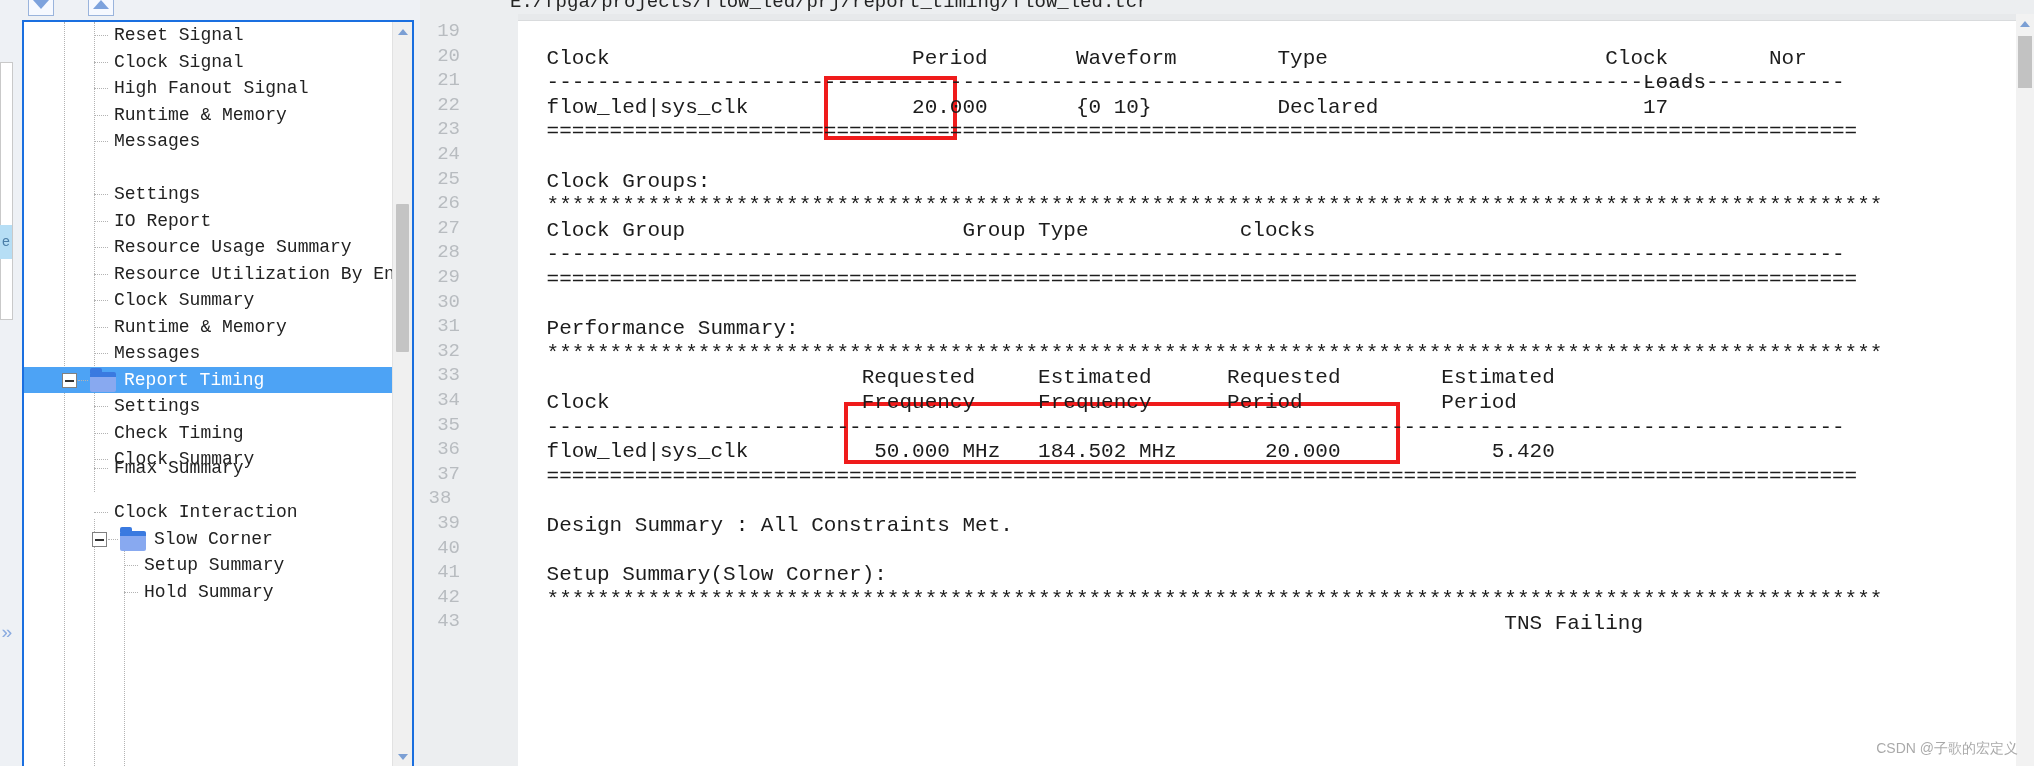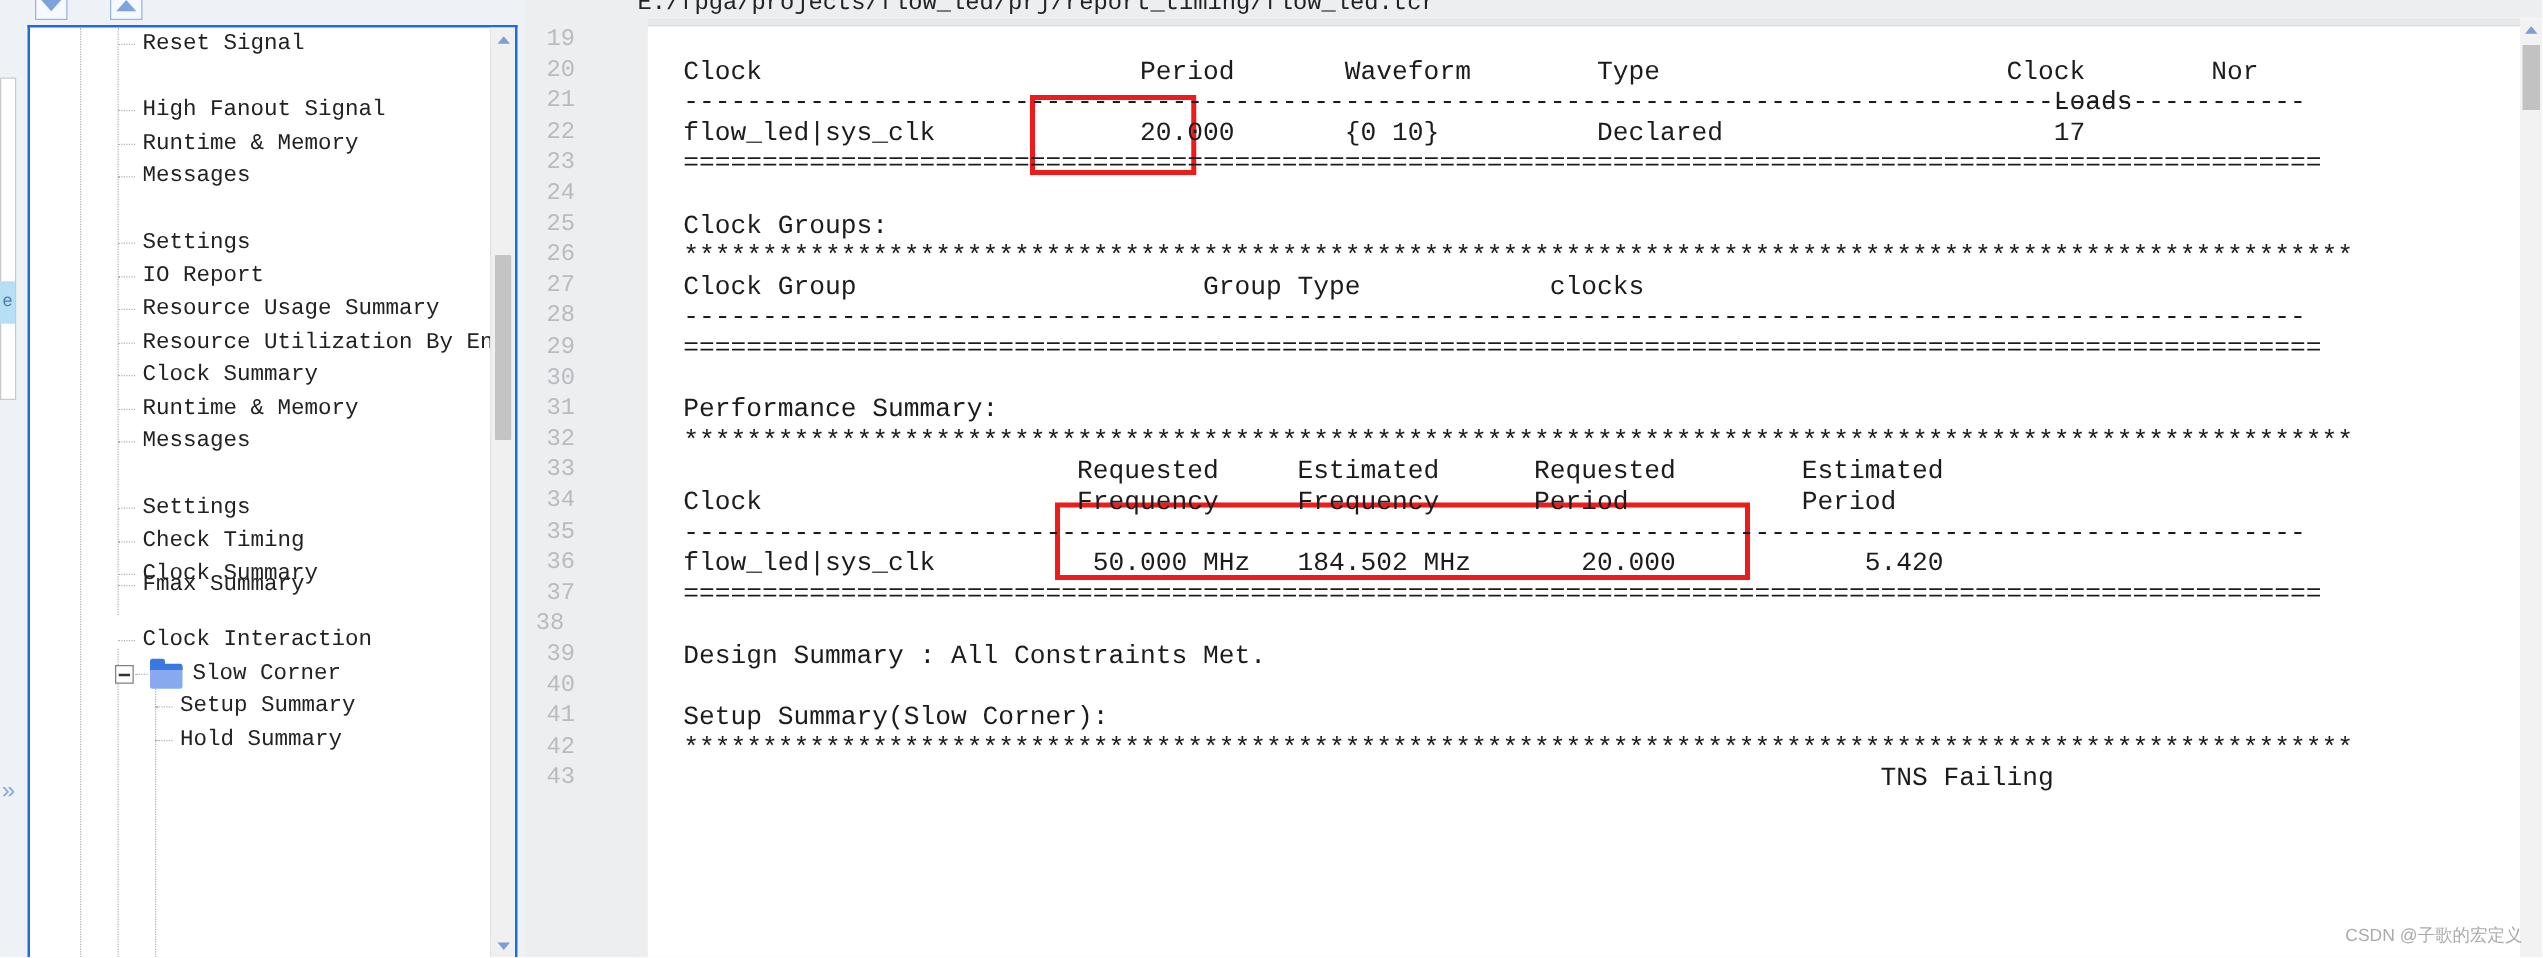--- a/index.html
+++ b/index.html
@@ -342,20 +342,24 @@
       <div id="tree-scroll-inner">
 
       <div class="guide" style="left: 40px; top: 0px; height: 744px;"></div>
           <div class="guide" style="left: 70px; top: 0px; height: 470px;"></div>
           <div class="guide" style="left: 70px; top: 497px; height: 247px;"></div>
           <div class="guide" style="left: 100px; top: 525px; height: 219px;"></div>
           <div class="tree-row" style="position: absolute; left: 0px; top: 0px; width: 370px;">
             <div class="elbow" style="left: 70px; top: 13px; width: 14px;"></div>
             <span class="label" style="left: 90px;">Reset Signal</span>
           </div>
+          <div class="tree-row" style="position: absolute; left: 0px; top: 26.5px; width: 370px;">
+            <div class="elbow" style="left: 70px; top: 13px; width: 14px;"></div>
+            <span class="label" style="left: 90px;">Clock Signal</span>
+          </div>
           <div class="tree-row" style="position: absolute; left: 0px; top: 53px; width: 370px;">
             <div class="elbow" style="left: 70px; top: 13px; width: 14px;"></div>
             <span class="label" style="left: 90px;">High Fanout Signal</span>
           </div>
           <div class="tree-row" style="position: absolute; left: 0px; top: 79.5px; width: 370px;">
             <div class="elbow" style="left: 70px; top: 13px; width: 14px;"></div>
             <span class="label" style="left: 90px;">Runtime &amp; Memory</span>
           </div>
           <div class="tree-row" style="position: absolute; left: 0px; top: 106px; width: 370px;">
             <div class="elbow" style="left: 70px; top: 13px; width: 14px;"></div>
@@ -381,20 +385,26 @@
             <div class="elbow" style="left: 70px; top: 13px; width: 14px;"></div>
             <span class="label" style="left: 90px;">Clock Summary</span>
           </div>
           <div class="tree-row" style="position: absolute; left: 0px; top: 291.5px; width: 370px;">
             <div class="elbow" style="left: 70px; top: 13px; width: 14px;"></div>
             <span class="label" style="left: 90px;">Runtime &amp; Memory</span>
           </div>
           <div class="tree-row" style="position: absolute; left: 0px; top: 318px; width: 370px;">
             <div class="elbow" style="left: 70px; top: 13px; width: 14px;"></div>
             <span class="label" style="left: 90px;">Messages</span>
+          </div>
+          <div class="tree-row selected" style="position: absolute; left: 0px; top: 344.5px; width: 370px;">
+            <div class="expander" style="left: 38px; top: 6px;"></div>
+            <div class="elbow" style="left: 54px; top: 13px; width: 10px;"></div>
+            <div class="folder" style="left: 66px; top: 6px;"></div>
+            <span class="label" style="left: 100px;">Report Timing</span>
           </div>
           <div class="tree-row" style="position: absolute; left: 0px; top: 371px; width: 370px;">
             <div class="elbow" style="left: 70px; top: 13px; width: 14px;"></div>
             <span class="label" style="left: 90px;">Settings</span>
           </div>
           <div class="tree-row" style="position: absolute; left: 0px; top: 397.5px; width: 370px;">
             <div class="elbow" style="left: 70px; top: 13px; width: 14px;"></div>
             <span class="label" style="left: 90px;">Check Timing</span>
           </div>
           <div class="tree-row" style="position: absolute; left: 0px; top: 424px; width: 370px;">

